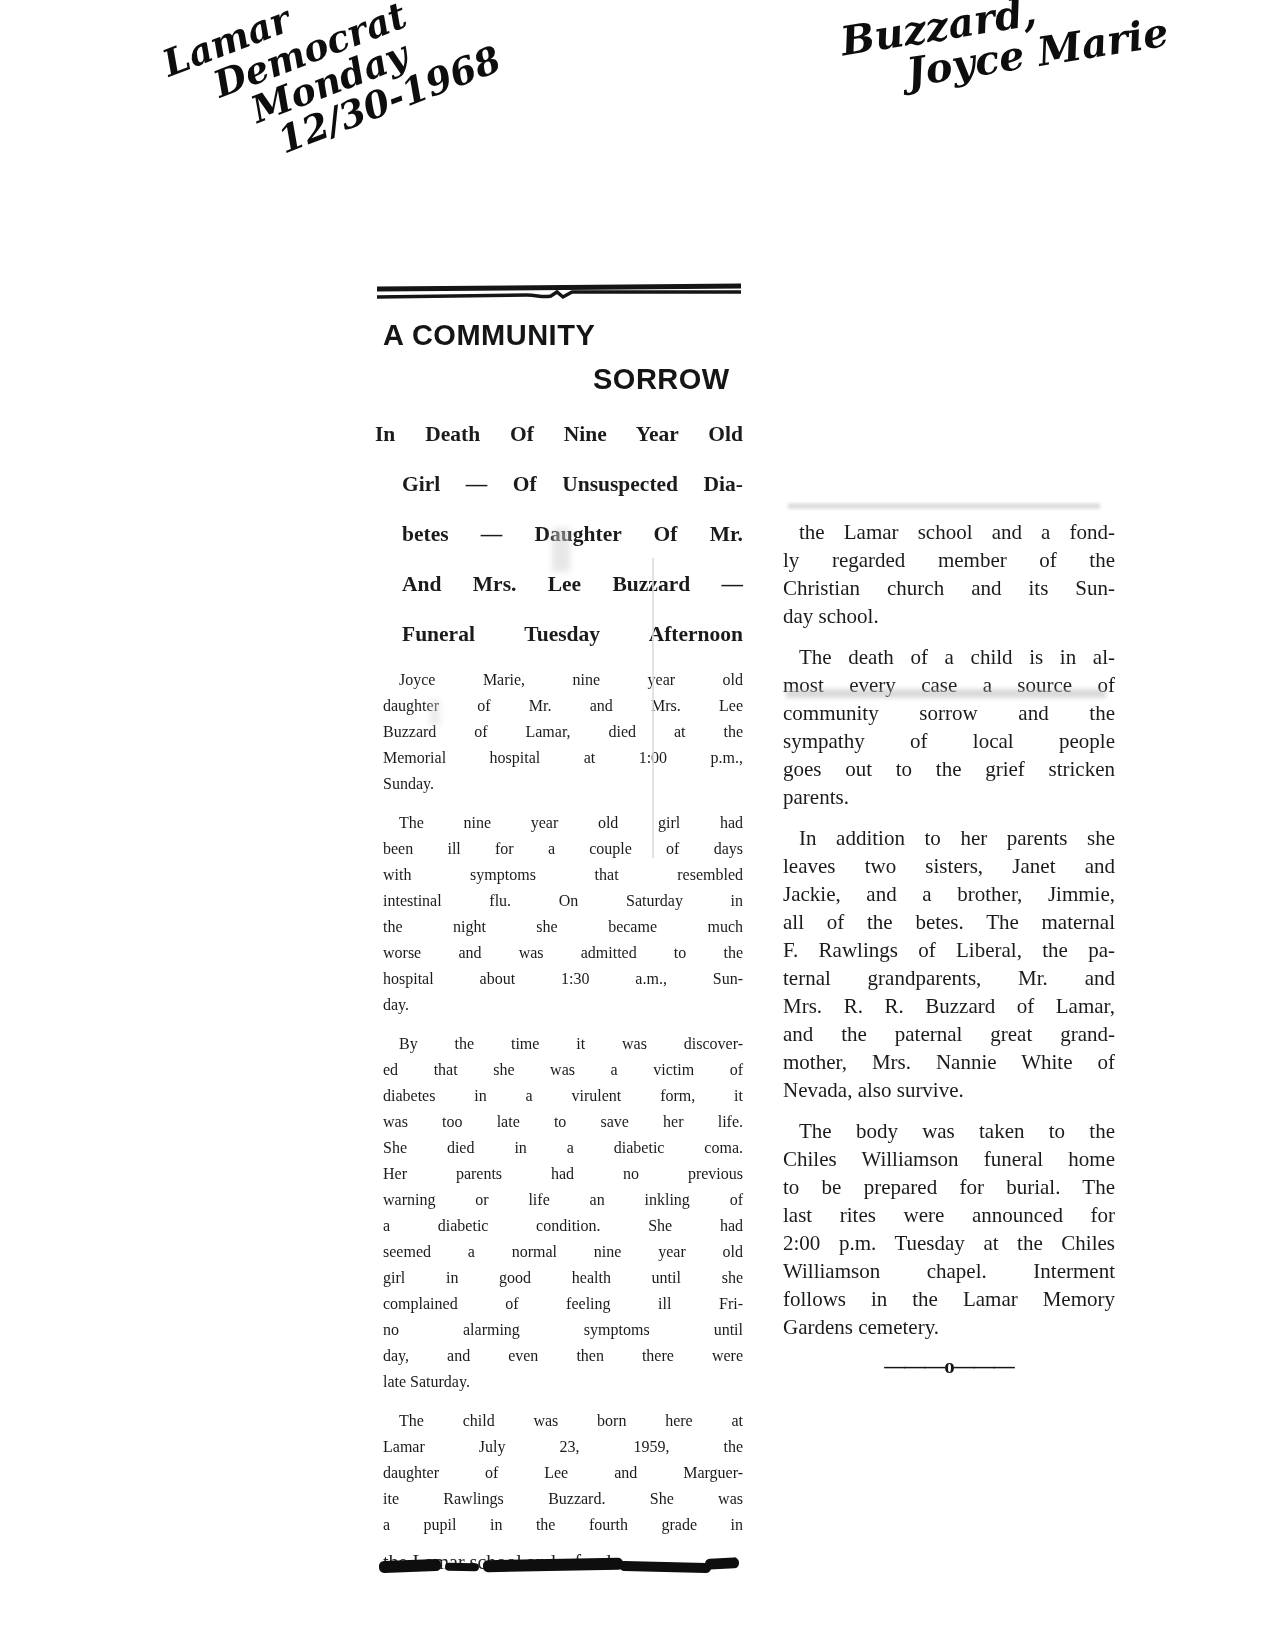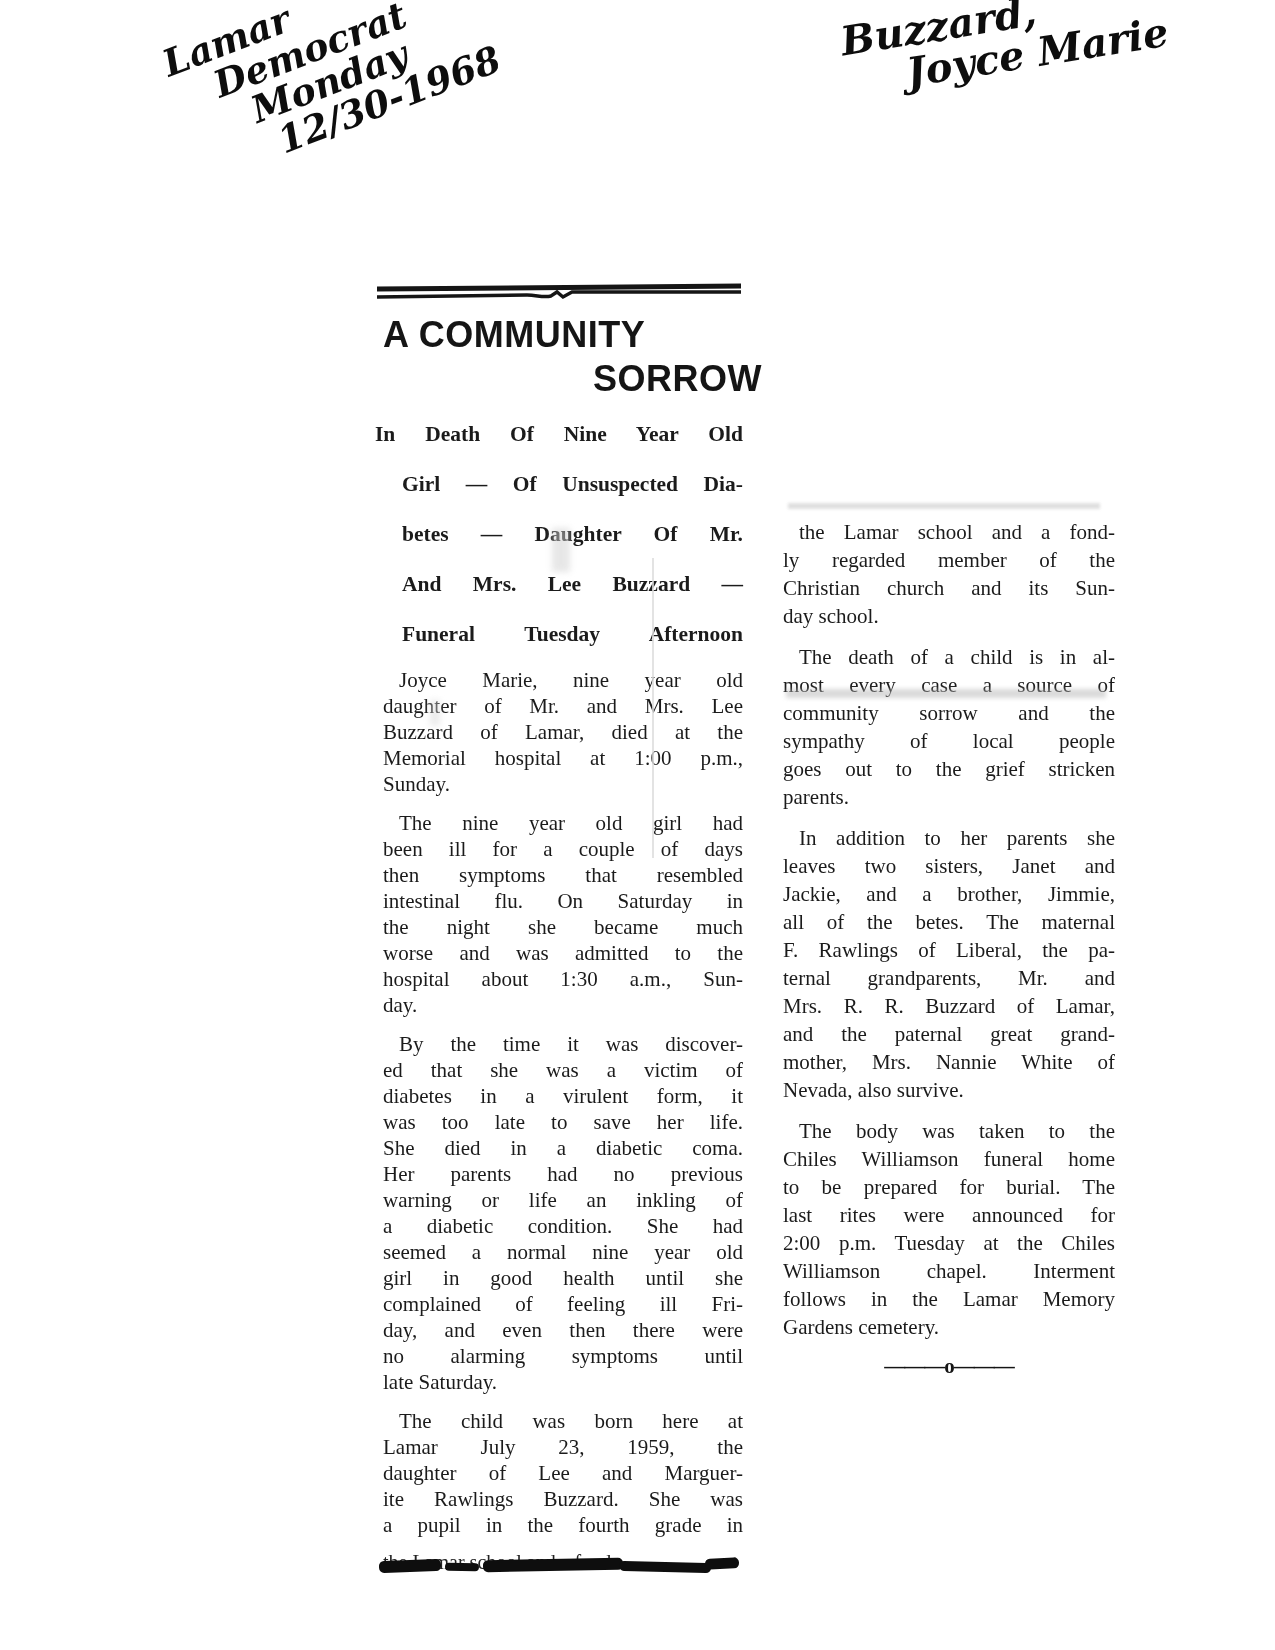--- a/index.html
+++ b/index.html
@@ -20,31 +20,31 @@
   .hw-left .hline:nth-child(4){margin-left:80px;}
   .hw-right .hline:nth-child(2){margin-left:60px;}
 
   
   .col-left{position:absolute;left:375px;top:283px;width:368px;}
   .col-right{position:absolute;left:783px;top:518px;width:332px;}
 
   .rule-wrap{margin-bottom:12px;}
 
   .headline{
-    font-family:"Liberation Sans",sans-serif;font-weight:700;font-size:36px;
+    font-family:"Liberation Sans",sans-serif;font-weight:700;font-size:29px;
     letter-spacing:.5px;color:#151515;line-height:36px;
   }
   .headline .l1{margin-left:8px;}
   .headline .l2{margin-left:218px;margin-top:8px;}
 
   .subhead{margin-top:16px;font-weight:bold;font-size:21.5px;line-height:26px;}
   .subhead .hline{text-align:justify;text-align-last:justify;margin-top:24px;}
   .subhead .hline:not(:first-child){padding-left:27px;font-family:Liberation Serif, serif;}
 
-  .body-left{margin-top:20px;font-size:21px;line-height:26px;padding-left:8px;}
+  .body-left{margin-top:20px;font-size:16px;line-height:26px;padding-left:8px;}
   .body-right{font-size:21px;line-height:28px;}
   .para{margin-bottom:13px;}
   .bline{text-align:justify;text-align-last:left;white-space:nowrap;}
   .bline.just{text-align-last:justify;white-space:normal;}
   .bline.first{text-indent:16px;}
 
   
   .struck{position:relative;height:28px;font-size:20px;padding-left:8px;color:#222;}
   .redact{position:absolute;background:#0e0e0e;border-radius:5px;}
   .r1{left:4px;top:9px;width:62px;height:12px;transform:rotate(-2deg);}
@@ -108,41 +108,41 @@
         <div class="para">
           <div class="bline first just">Joyce Marie, nine year old</div>
           <div class="bline just">daughter of Mr. and Mrs. Lee</div>
           <div class="bline just">Buzzard of Lamar, died at the</div>
           <div class="bline just">Memorial hospital at 1:00 p.m.,</div>
           <div class="bline">Sunday.</div>
         </div>
         <div class="para">
           <div class="bline first just">The nine year old girl had</div>
           <div class="bline just">been ill for a couple of days</div>
-          <div class="bline just">then symptoms that resembled</div>
+          <div class="bline just">with symptoms that resembled</div>
           <div class="bline just">intestinal flu. On Saturday in</div>
           <div class="bline just">the night she became much</div>
           <div class="bline just">worse and was admitted to the</div>
           <div class="bline just">hospital about 1:30 a.m., Sun-</div>
           <div class="bline">day.</div>
         </div>
         <div class="para">
           <div class="bline first just">By the time it was discover-</div>
           <div class="bline just">ed that she was a victim of</div>
           <div class="bline just">diabetes in a virulent form, it</div>
           <div class="bline just">was too late to save her life.</div>
           <div class="bline just">She died in a diabetic coma.</div>
           <div class="bline just">Her parents had no previous</div>
           <div class="bline just">warning or life an inkling of</div>
           <div class="bline just">a diabetic condition. She had</div>
           <div class="bline just">seemed a normal nine year old</div>
           <div class="bline just">girl in good health until she</div>
           <div class="bline just">complained of feeling ill Fri-</div>
+          <div class="bline just">no alarming symptoms until</div>
           <div class="bline just">day, and even then there were</div>
-          <div class="bline just">no alarming symptoms until</div>
           <div class="bline">late Saturday.</div>
         </div>
         <div class="para">
           <div class="bline first just">The child was born here at</div>
           <div class="bline just">Lamar July 23, 1959, the</div>
           <div class="bline just">daughter of Lee and Marguer-</div>
           <div class="bline just">ite Rawlings Buzzard. She was</div>
           <div class="bline just">a pupil in the fourth grade in</div>
         </div>
       </div>

